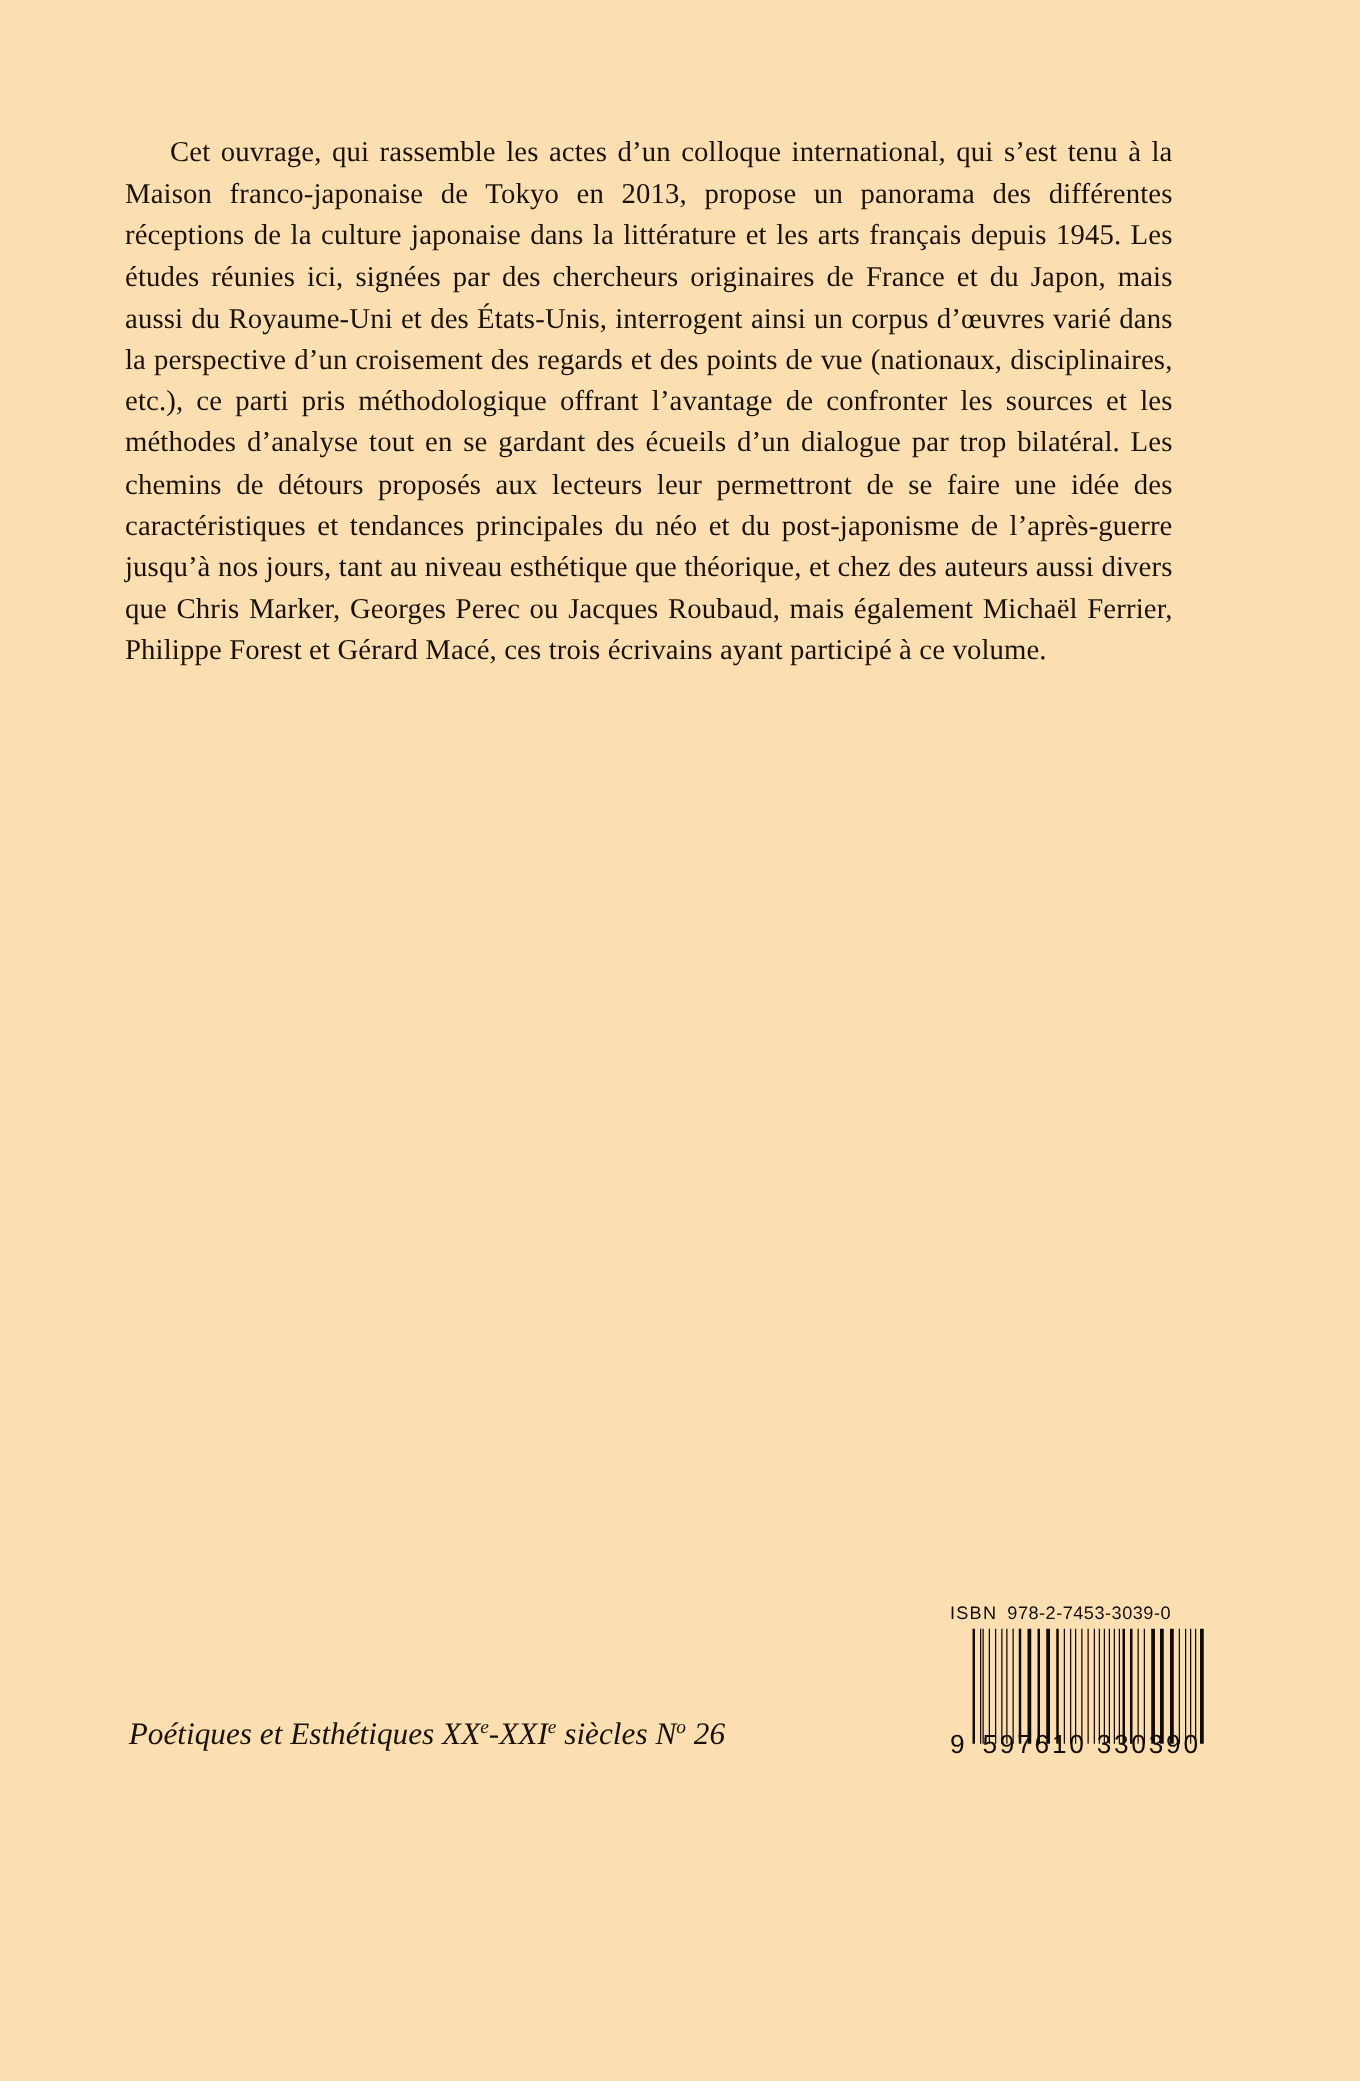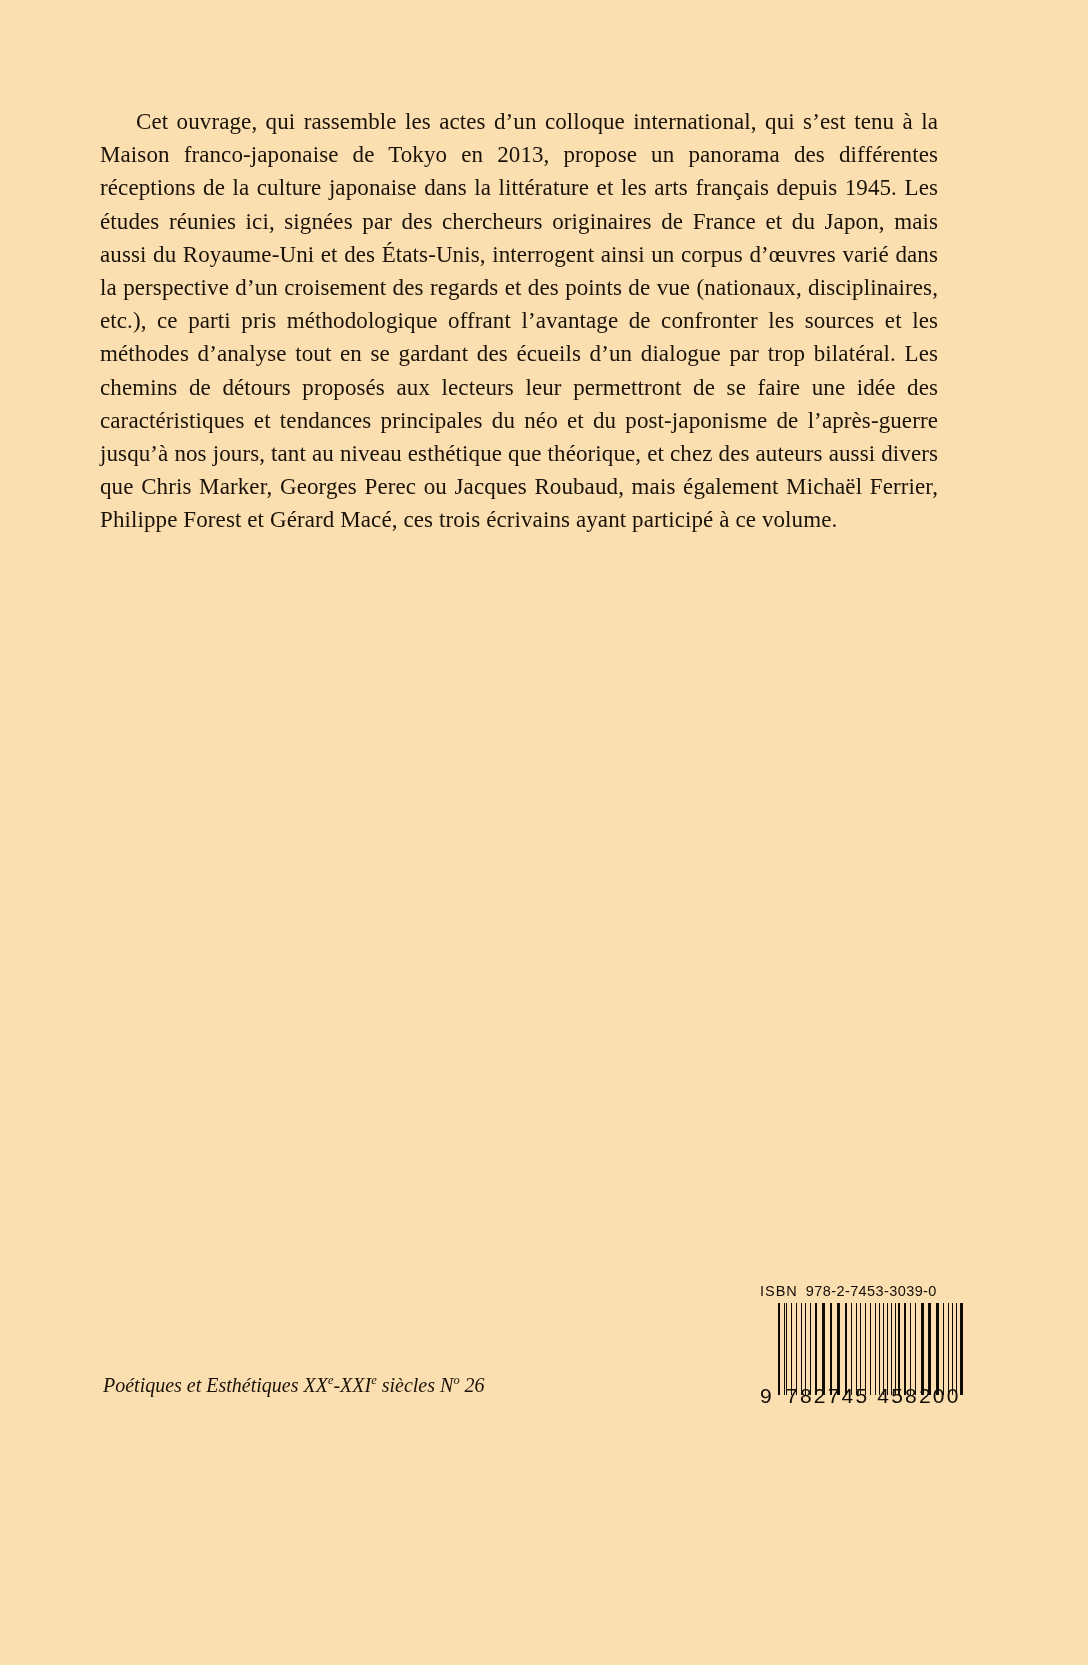--- a/index.html
+++ b/index.html
@@ -46,21 +46,21 @@
     line-height: 29px;
     text-align: justify;
     font-style: italic;
     text-indent: 36px;
   }
 
   .series-line {
     position: absolute;
     left: 103px;
     top: 1373px;
-    font-size: 20px;
+    font-size: 25px;
     font-style: italic;
     white-space: nowrap;
   }
   .series-line sup {
     font-size: 0.62em;
     vertical-align: super;
     font-style: italic;
   }
 
   .isbn-block {
@@ -211,18 +211,18 @@
           <div class="bar" style="width: 1px; background: transparent;"></div>
           <div class="bar" style="width: 1px;"></div>
           <div class="bar" style="width: 1px; background: transparent;"></div>
           <div class="bar" style="width: 1px;"></div>
           <div class="bar" style="width: 2px; background: transparent;"></div>
           <div class="bar" style="width: 3px;"></div>
           <div class="bar" style="width: 3px; background: transparent;"></div>
         </div>
       <div class="ean-digits">
         <span class="ean-lead">9</span>
-        <span class="ean-main">782745 458200</span>
+        <span class="ean-main">597610 330390</span>
       </div>
     </div>
   </div>
 
 </div>
 
 </body></html>

